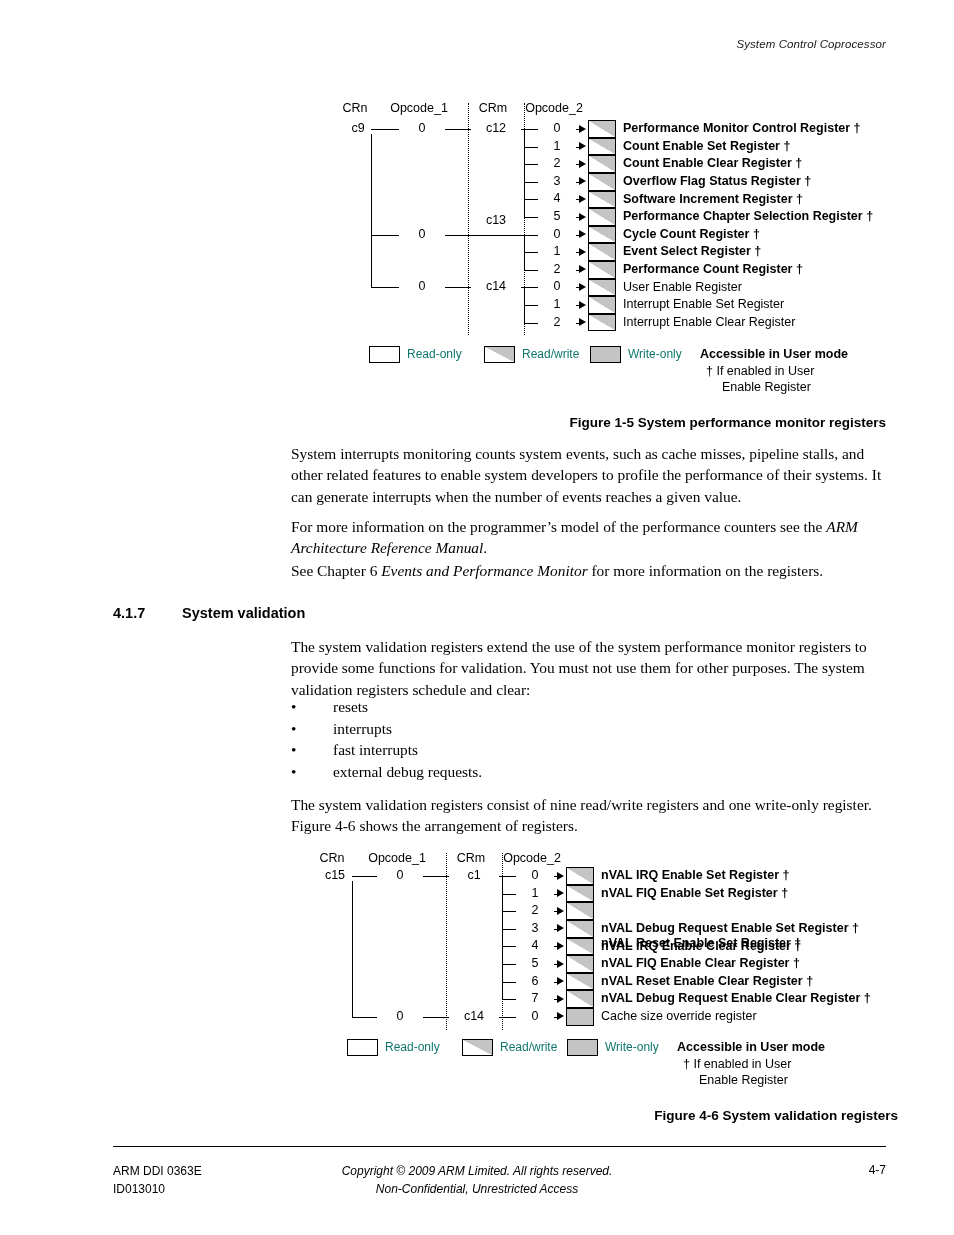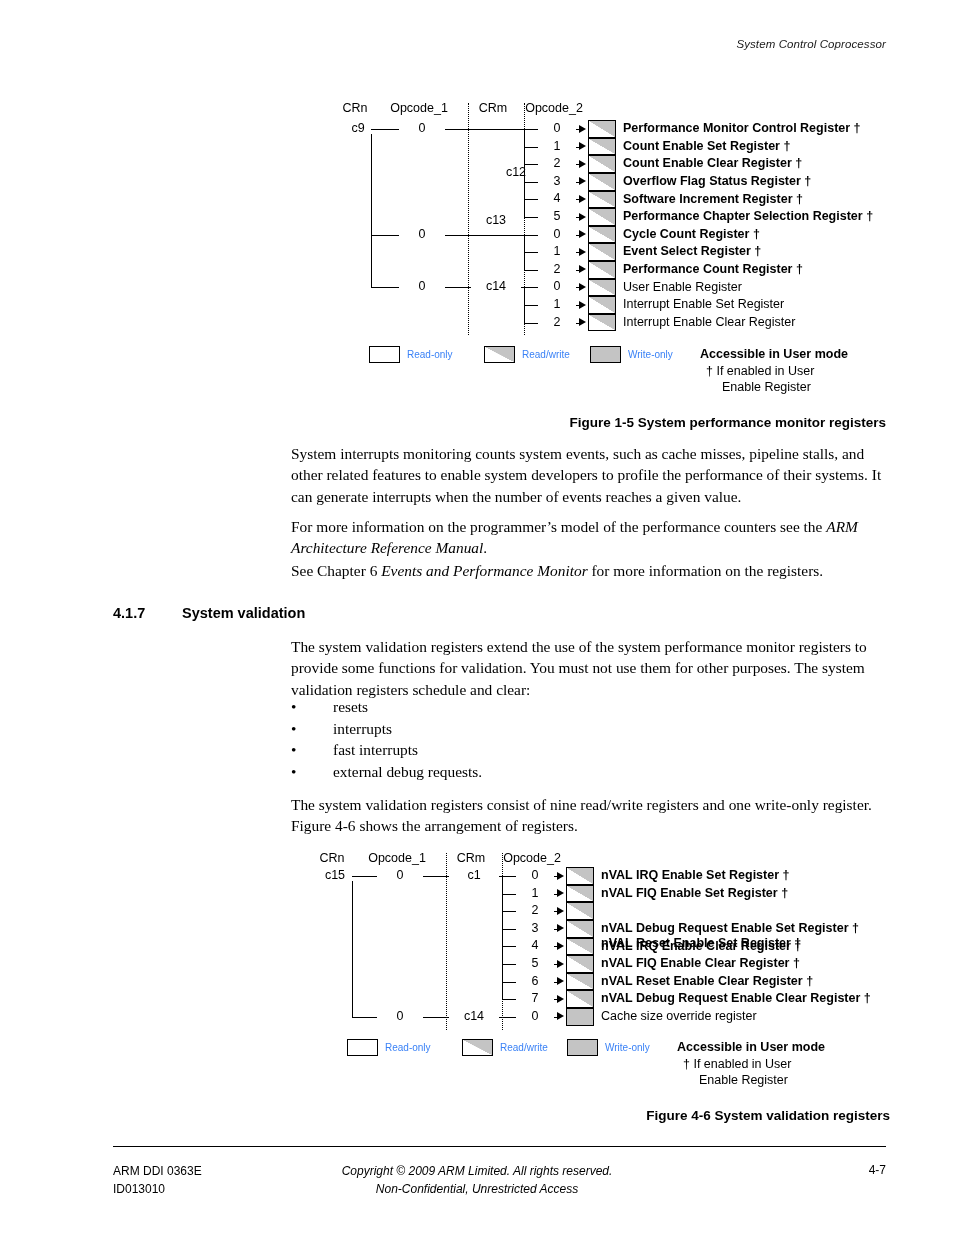--- a/index.html
+++ b/index.html
@@ -121,24 +121,24 @@
     border: 1.4px solid #000;
     box-sizing: border-box;
   }
   .legend-swatch.ro { background: #ffffff; }
   .legend-swatch.rw { background: linear-gradient(to bottom left, #c4c4c4 0 49.5%, #ffffff 50.5% 100%); }
   .legend-swatch.wo { background: #c4c4c4; }
 
   .legend-text {
     position: absolute;
     font-family: "Liberation Sans", sans-serif;
-    font-size: 10px;
+    font-size: 12px;
     line-height: 17px;
     white-space: nowrap;
-    color: #3b82f6;
+    color: #0f766e;
   }
   .legend-note {
     position: absolute;
     font-family: "Liberation Sans", sans-serif;
     font-size: 12.5px;
     line-height: 15px;
     white-space: nowrap;
     color: #000;
   }
   .legend-note.b { font-weight: bold; }
@@ -242,21 +242,21 @@
     <div class="col-heads" style="left:295px;top:101px;width:120px;text-align:center;">CRn</div>
     <div class="col-heads" style="left:359px;top:101px;width:120px;text-align:center;">Opcode_1</div>
     <div class="col-heads" style="left:433px;top:101px;width:120px;text-align:center;">CRm</div>
     <div class="col-heads" style="left:494px;top:101px;width:120px;text-align:center;">Opcode_2</div>
     <div class="dotted-sep" style="left:468px;top:103px;height:232.40000000000003px;"></div>
     <div class="dotted-sep" style="left:524px;top:103px;height:232.40000000000003px;"></div>
     <div class="vline" style="left:371px;top:129px;height:158.39999999999998px;"></div>
     <div class="node-lbl" style="left:333px;top:122px;width:44px;">c9</div>
     <div class="hline" style="left:371px;top:129px;width:153px;"></div>
     <div class="node-lbl" style="left:399px;top:122px;width:40px;">0</div>
-    <div class="node-lbl" style="left:491px;top:122px;width:44px;margin-top:44px;">c12</div>
+    <div class="node-lbl" style="left:471px;top:122px;width:44px;">c12</div>
     <div class="vline" style="left:524px;top:129px;height:88px;"></div>
     <div class="hline" style="left:524px;top:129px;width:55px;"></div>
     <div class="node-lbl" style="left:538px;top:122px;width:32px;">0</div>
     <div class="arrow" style="left:579px;top:124.5px;"></div>
     <div class="reg-box rw" style="left:588px;top:120.2px;"></div>
     <div class="reg-label b" style="left:623px;top:120.2px;">Performance Monitor Control Register †</div>
     <div class="hline" style="left:524px;top:146.6px;width:55px;"></div>
     <div class="node-lbl" style="left:538px;top:139.6px;width:32px;">1</div>
     <div class="arrow" style="left:579px;top:142.1px;"></div>
     <div class="reg-box rw" style="left:588px;top:137.79999999999998px;"></div>
@@ -412,21 +412,21 @@
     <div class="reg-label" style="left:601px;top:1008px;">Cache size override register</div>
     <div class="legend-swatch ro" style="left:347px;top:1039px;"></div>
     <div class="legend-text" style="left:385px;top:1039px;">Read-only</div>
     <div class="legend-swatch rw" style="left:462px;top:1039px;"></div>
     <div class="legend-text" style="left:500px;top:1039px;">Read/write</div>
     <div class="legend-swatch wo" style="left:567px;top:1039px;"></div>
     <div class="legend-text" style="left:605px;top:1039px;">Write-only</div>
     <div class="legend-note b" style="left:677px;top:1040px;">Accessible in User mode</div>
     <div class="legend-note" style="left:683px;top:1057px;">† If enabled in User</div>
     <div class="legend-note" style="left:699px;top:1073px;">Enable Register</div>
-    <div class="fig-caption" style="left:4px;top:1108px;width:886px;text-align:right;">Figure 4-6 System validation registers</div>
+    <div class="fig-caption" style="left:12px;top:1108px;width:886px;text-align:right;">Figure 4-6 System validation registers</div>
   </div>
 
 <div class="footer-rule"></div>
 <div class="footer-left" style="top:1163px;">ARM DDI 0363E</div>
 <div class="footer-left" style="top:1181px;">ID013010</div>
 <div class="footer-center" style="top:1163px;">Copyright © 2009 ARM Limited. All rights reserved.</div>
 <div class="footer-center" style="top:1181px;">Non-Confidential, Unrestricted Access</div>
 <div class="footer-right" style="top:1163px;">4-7</div>
 
 </body></html>

